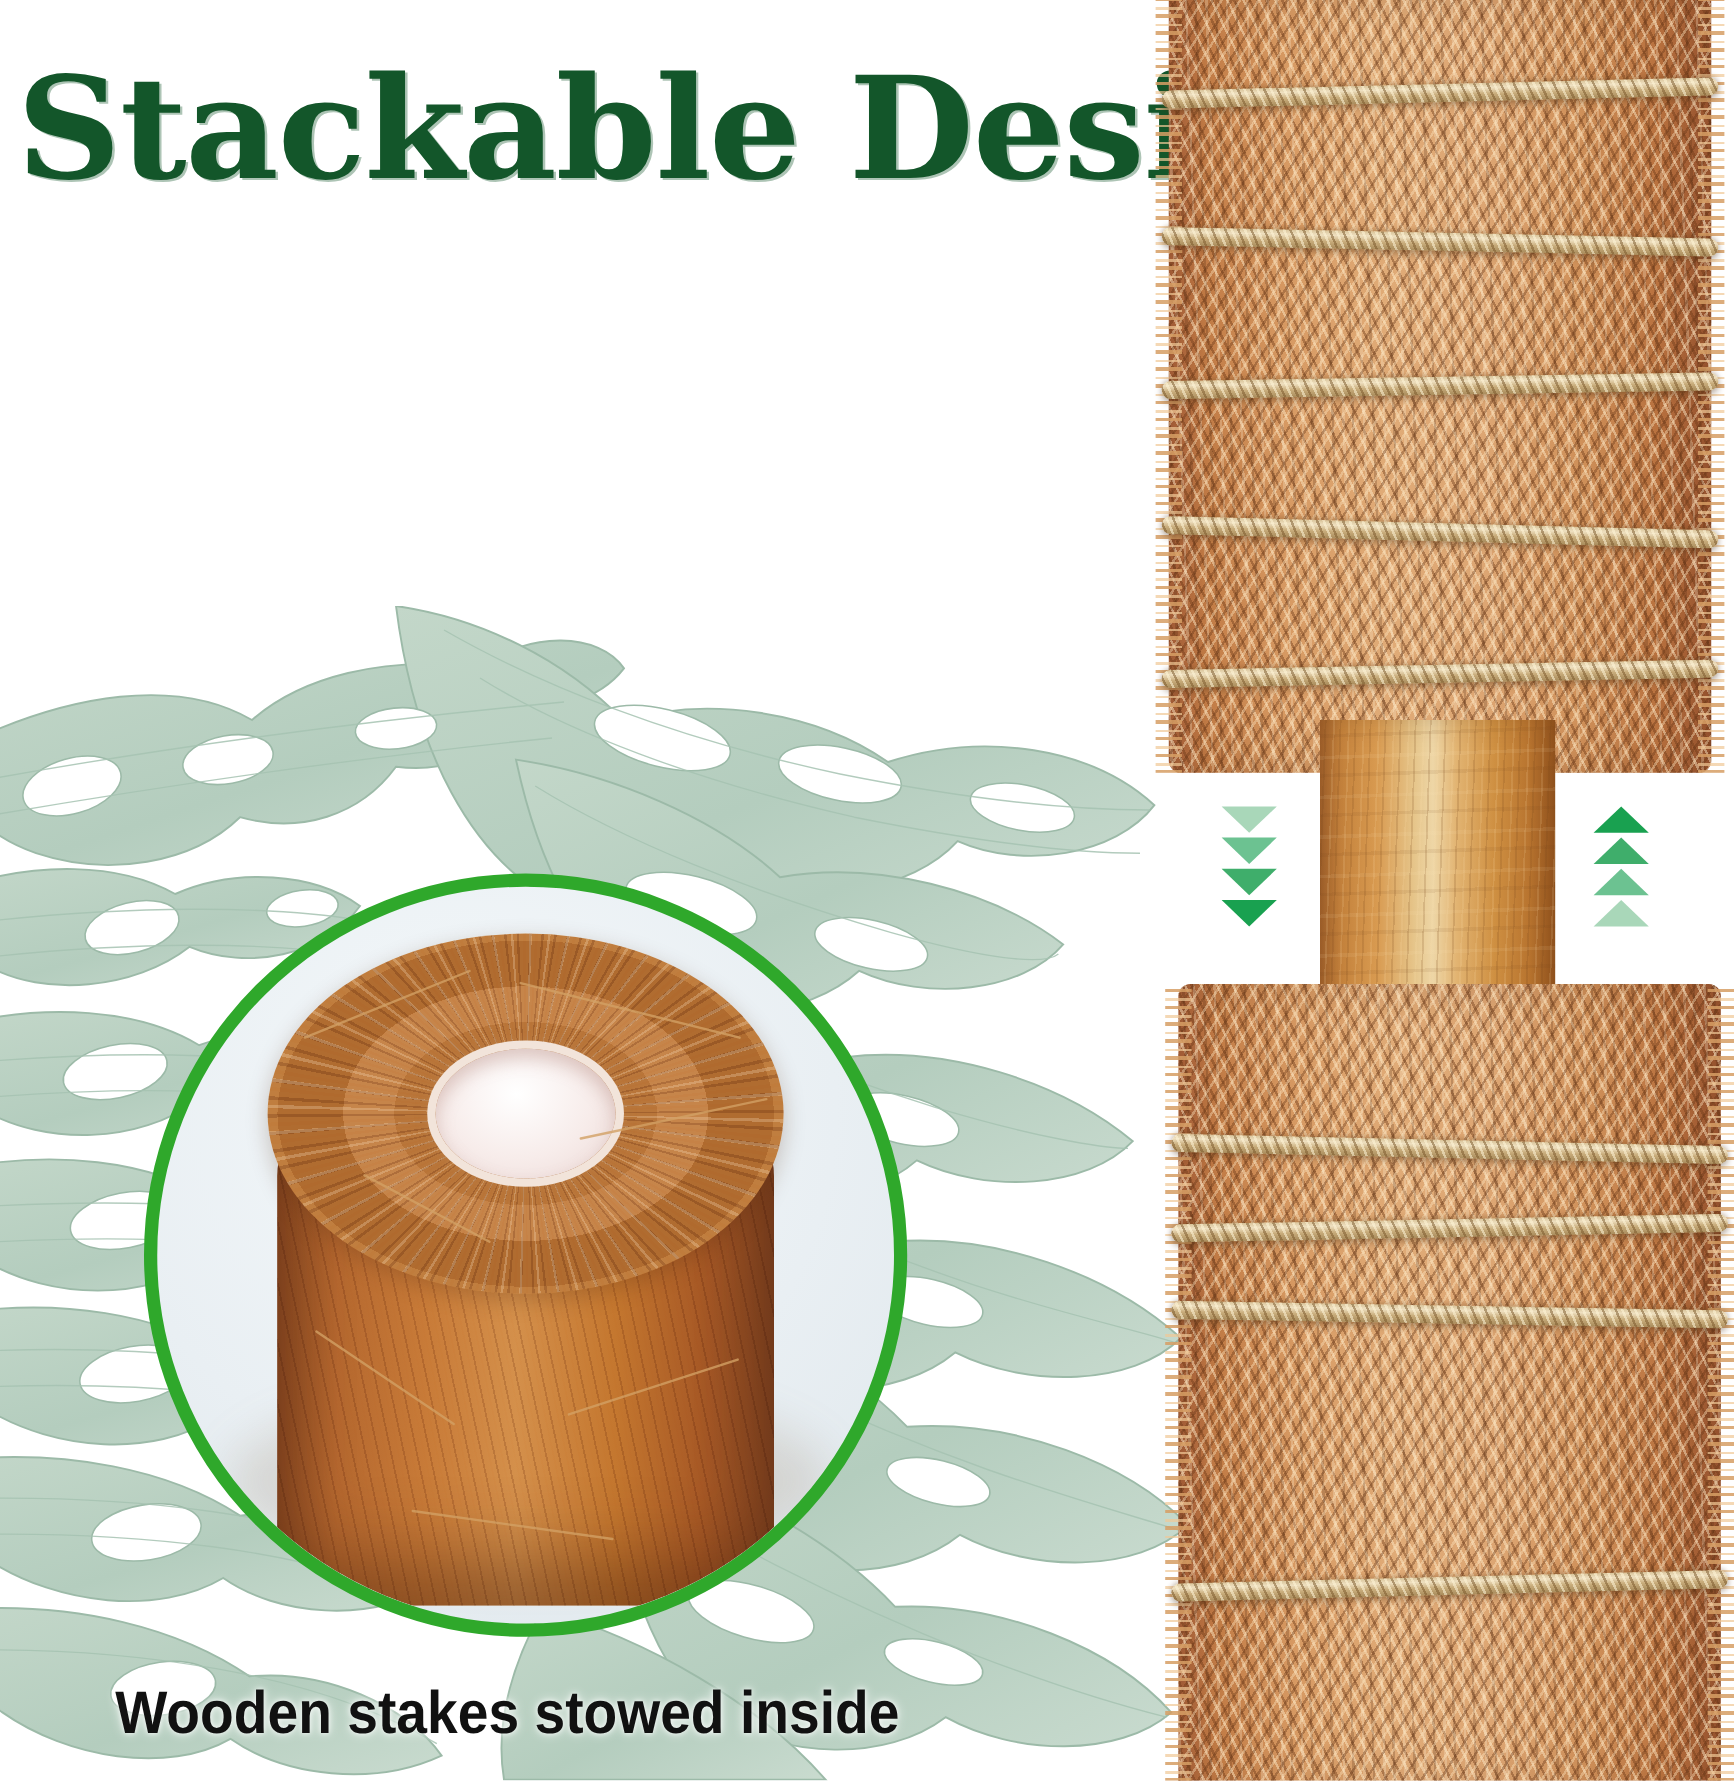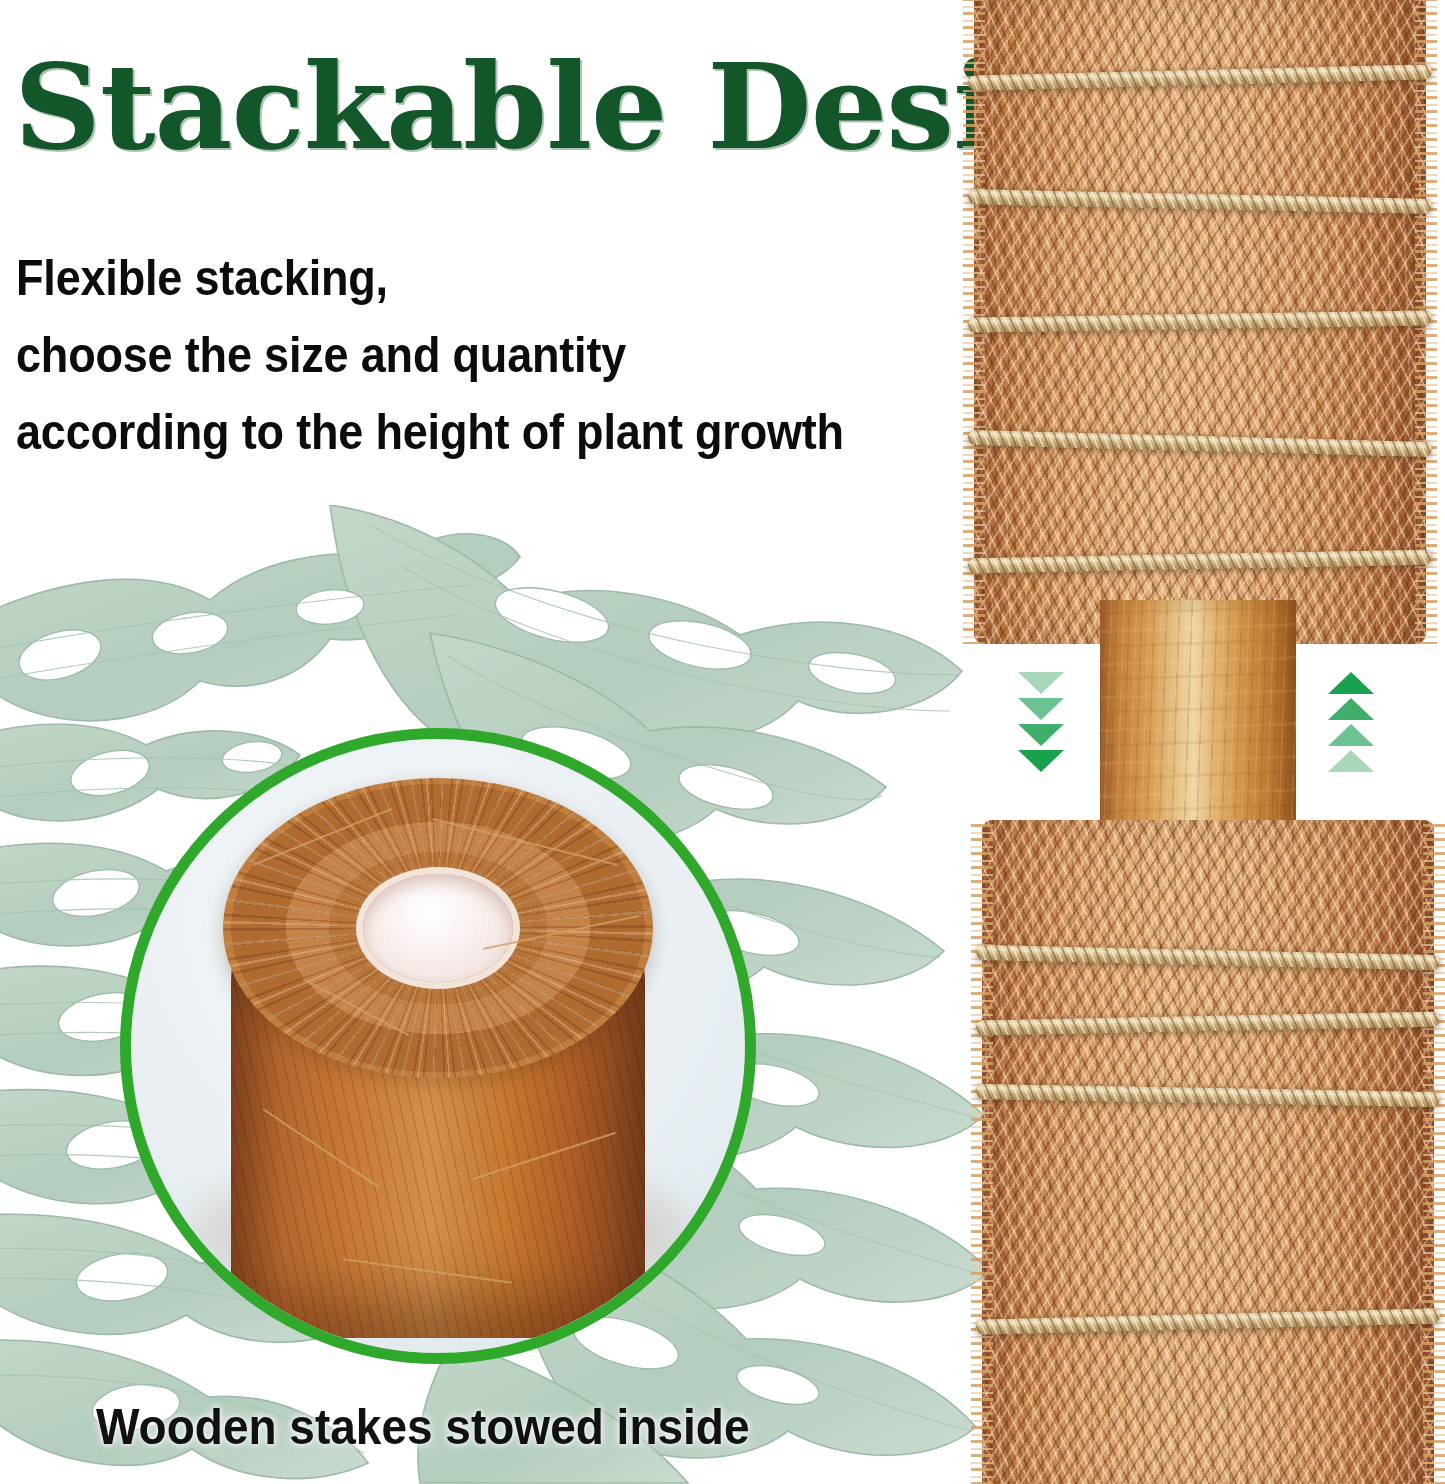--- a/index.html
+++ b/index.html
@@ -312,25 +312,20 @@
         <path d="M480 290 C 556 336, 664 382, 780 418 C 860 442, 918 452, 940 452"></path>
         <path d="M506 430 C 584 478, 694 526, 812 566 C 892 592, 950 604, 980 614"></path>
         <path d="M518 576 C 598 626, 706 678, 824 720 C 904 748, 958 762, 988 772"></path>
         <path d="M508 720 C 588 772, 696 828, 812 874 C 890 904, 940 918, 972 926"></path>
       </g>
     </svg>
   </div>
 
   <div class="headline">Stackable Design</div>
 
-  <div class="bodycopy">
-    <span class="ln">Flexible stacking,</span>
-    <span class="ln">choose the size and quantity</span>
-    <span class="ln">according to the height of plant growth</span>
-  </div>
 
   <div class="inset-circle">
     <div class="inset-inner">
       <div class="shadow-soft" style="left:60px;top:420px;width:500px;height:150px;"></div>
       <div class="roll">
         <div class="roll-body"></div>
         <div class="roll-side-fib"></div>
         <div class="roll-top">
           <div class="fib"></div>
           <div class="fib2"></div>

